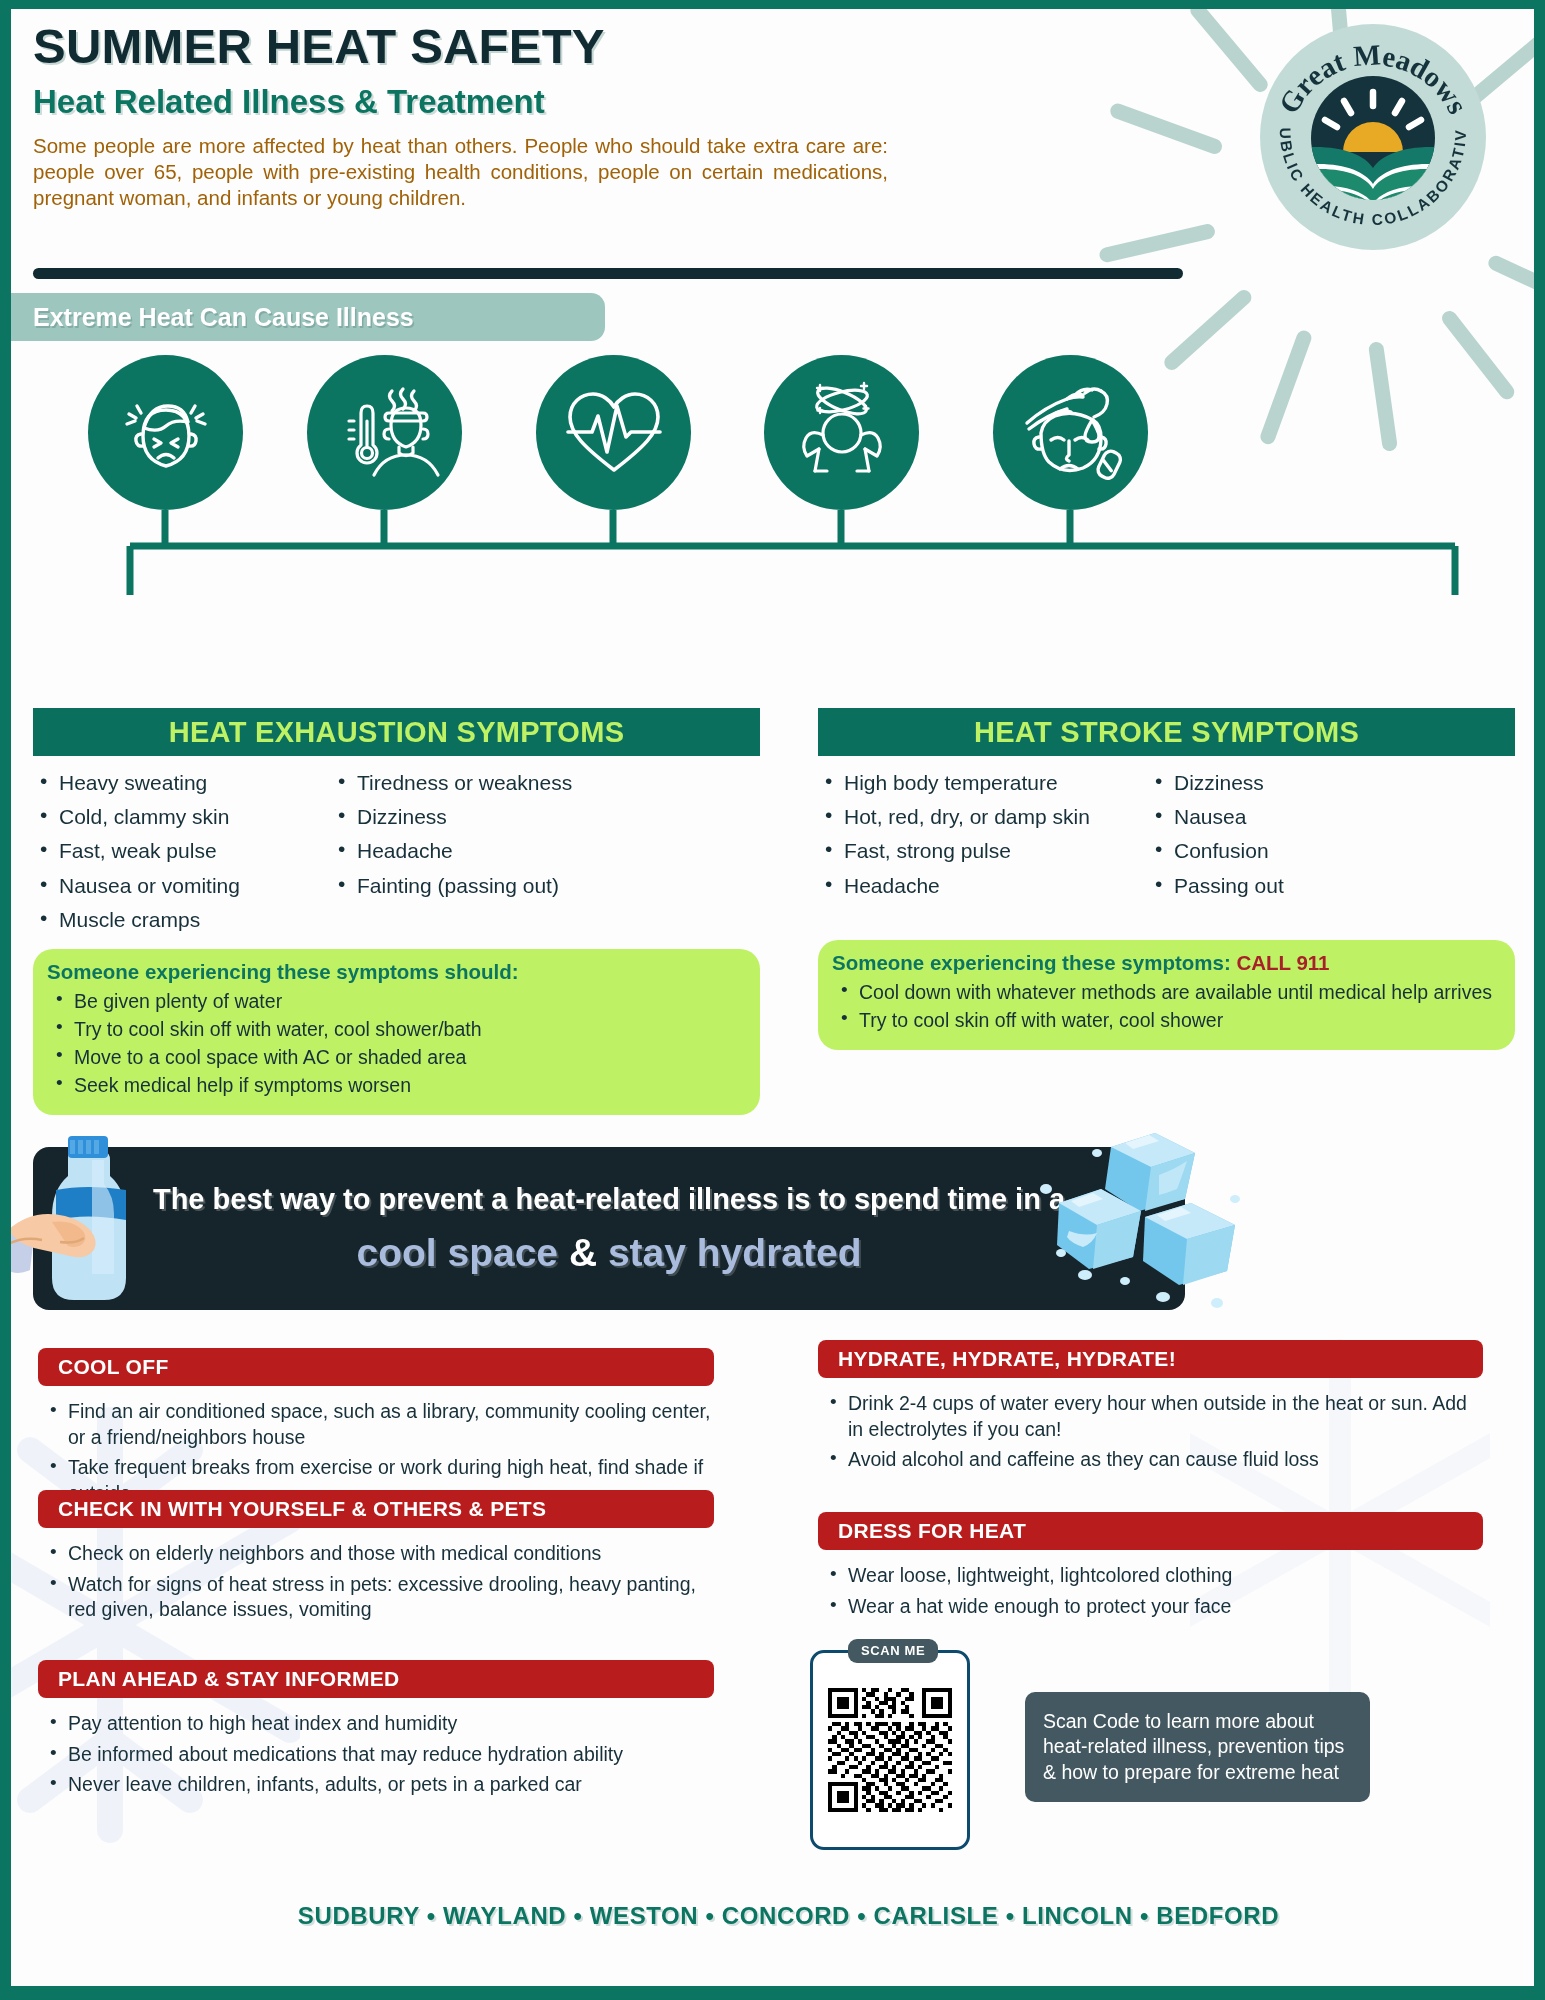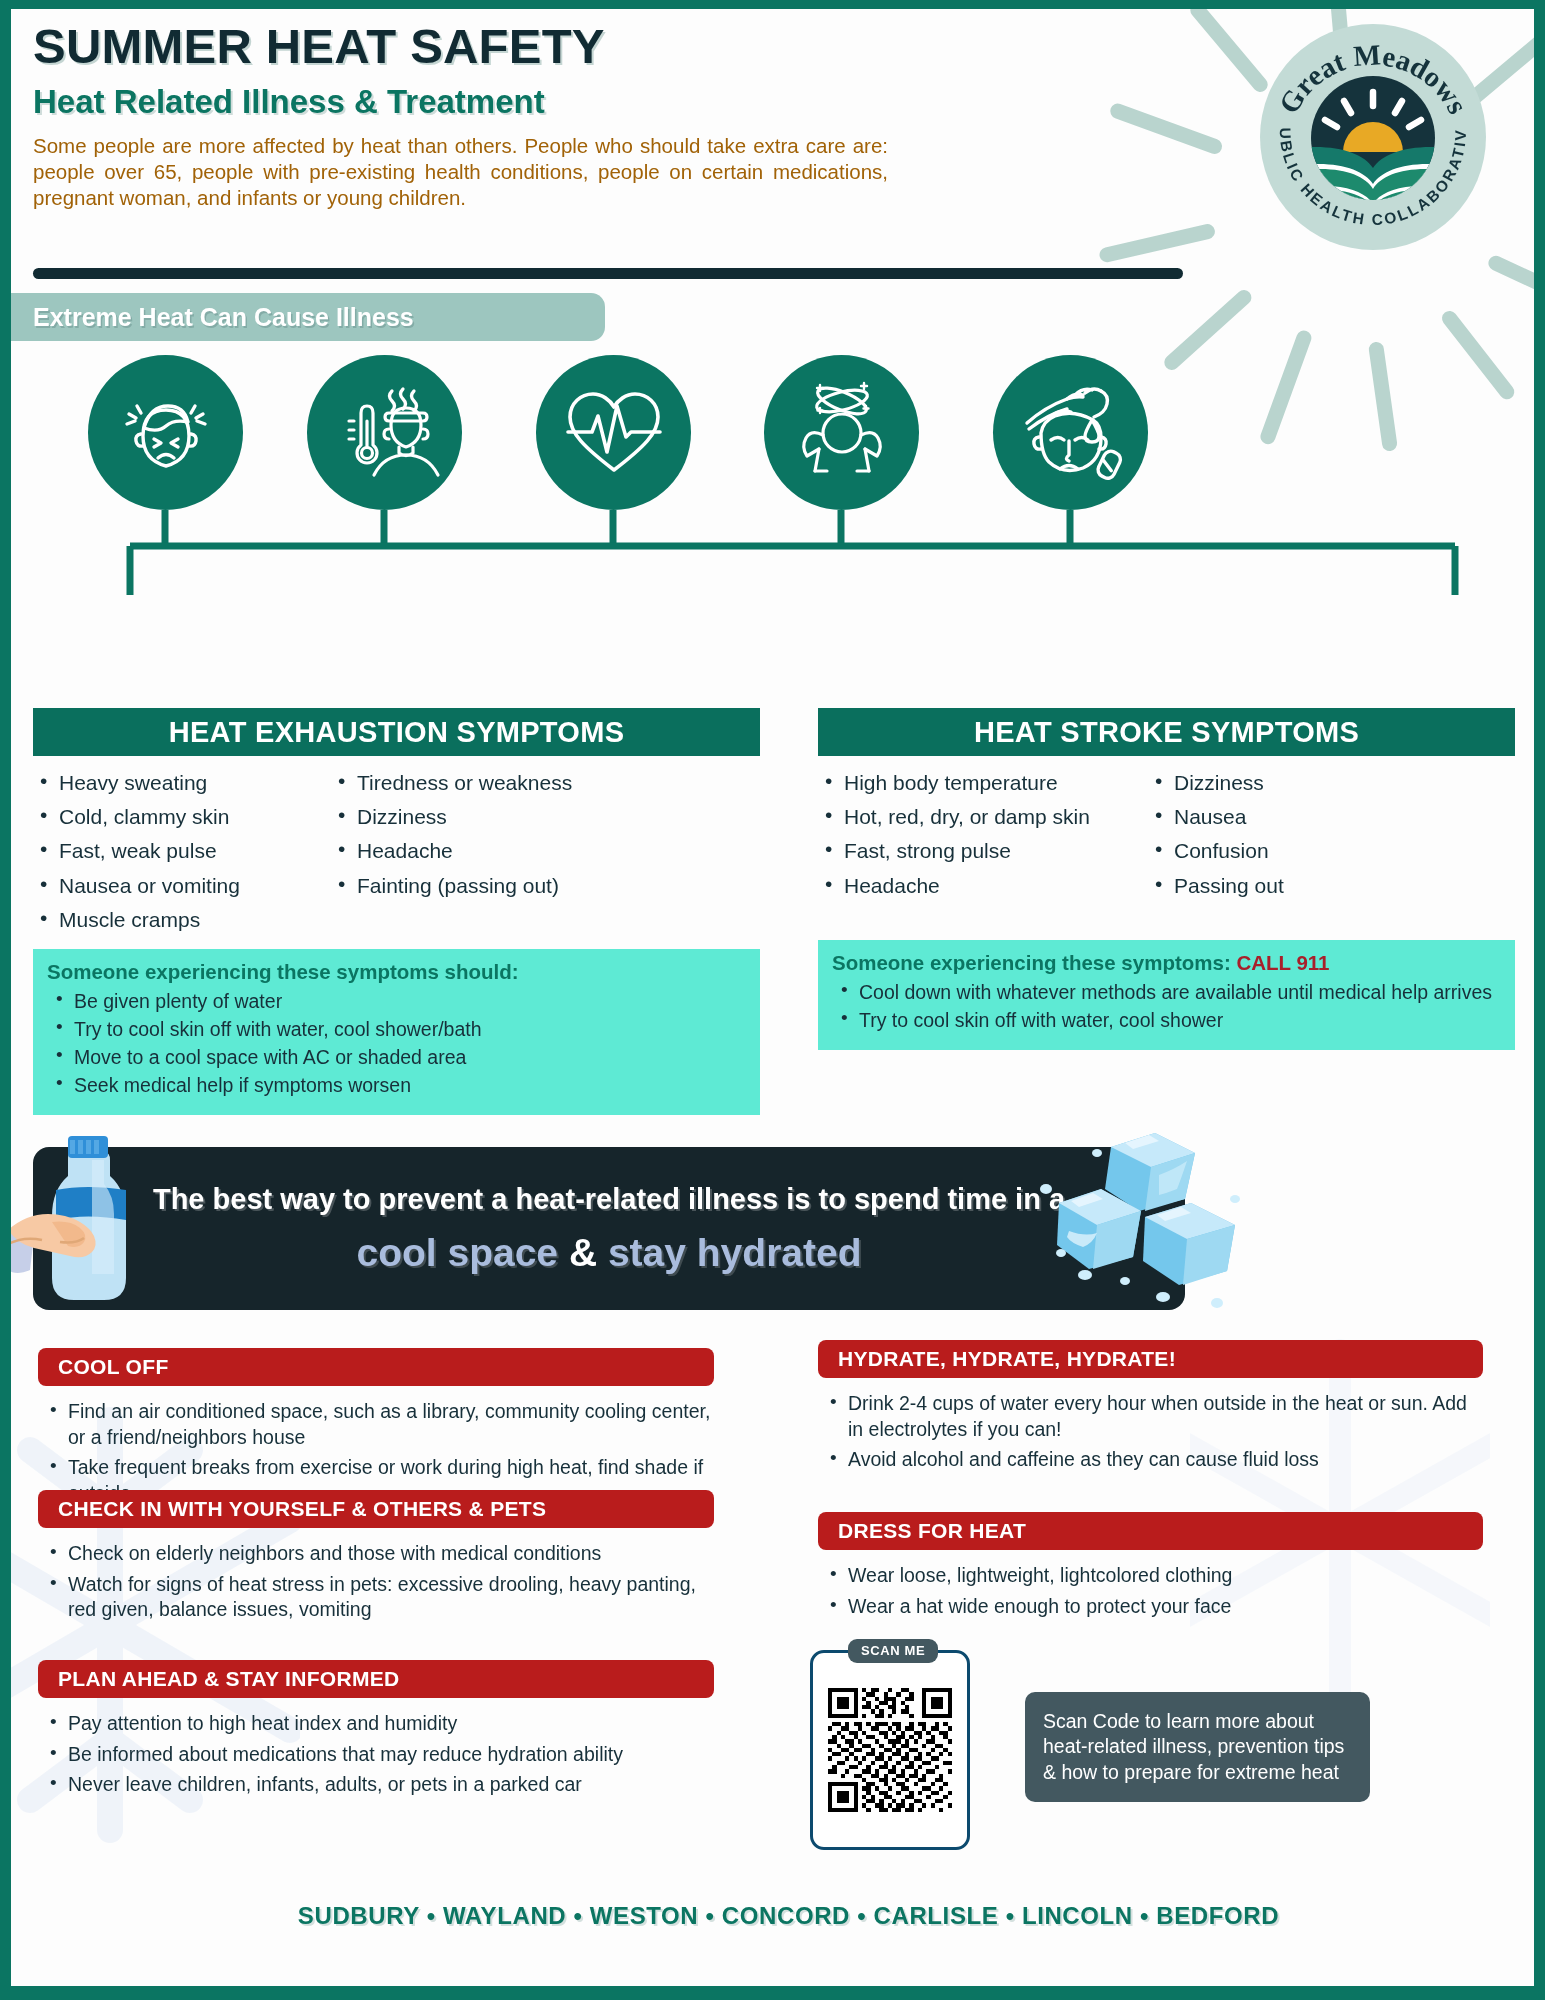--- a/index.html
+++ b/index.html
@@ -70,31 +70,31 @@
   .ic svg { display:block; }
 
   
   .bracket { position:absolute; left:0; top:510px; width:1545px; height:85px; z-index:4; }
 
   
   .sym { position:absolute; z-index:5; }
   .sym-hd {
     height:48px; background:#0a6f5d; display:flex; align-items:center; justify-content:center;
   }
-  .sym-hd span { color:#ffffff; font-size:29px; font-weight:bold; letter-spacing:.3px; }
+  .sym-hd span { color:#bef264; font-size:29px; font-weight:bold; letter-spacing:.3px; }
   .sym-lists { display:flex; padding:14px 0 0 0; }
   .sym-lists ul { list-style:none; }
   .sym-lists li {
     font-size:21px; line-height:1.2; margin-bottom:9px; position:relative; padding-left:26px;
   }
   .sym-lists li:before {
     content:"•"; position:absolute; left:7px; top:-2px; font-size:21px; color:#17303a;
   }
   .tip {
-    background:#5eead4; padding:11px 14px 14px 14px; margin-top:10px;
+    background:#bef264; padding:11px 14px 14px 14px; margin-top:10px;border-radius:20px;
   }
   .tip h4 { font-size:20.5px; color:#0b7562; font-weight:bold; margin-bottom:5px; }
   .tip h4 .call { color:#a8202a; }
   .tip ul { list-style:none; }
   .tip li {
     font-size:19.5px; line-height:1.28; margin-bottom:3px; position:relative; padding-left:27px;
   }
   .tip li:before {
     content:"•"; position:absolute; left:9px; top:-2px; font-size:19px; color:#17303a;
   }

